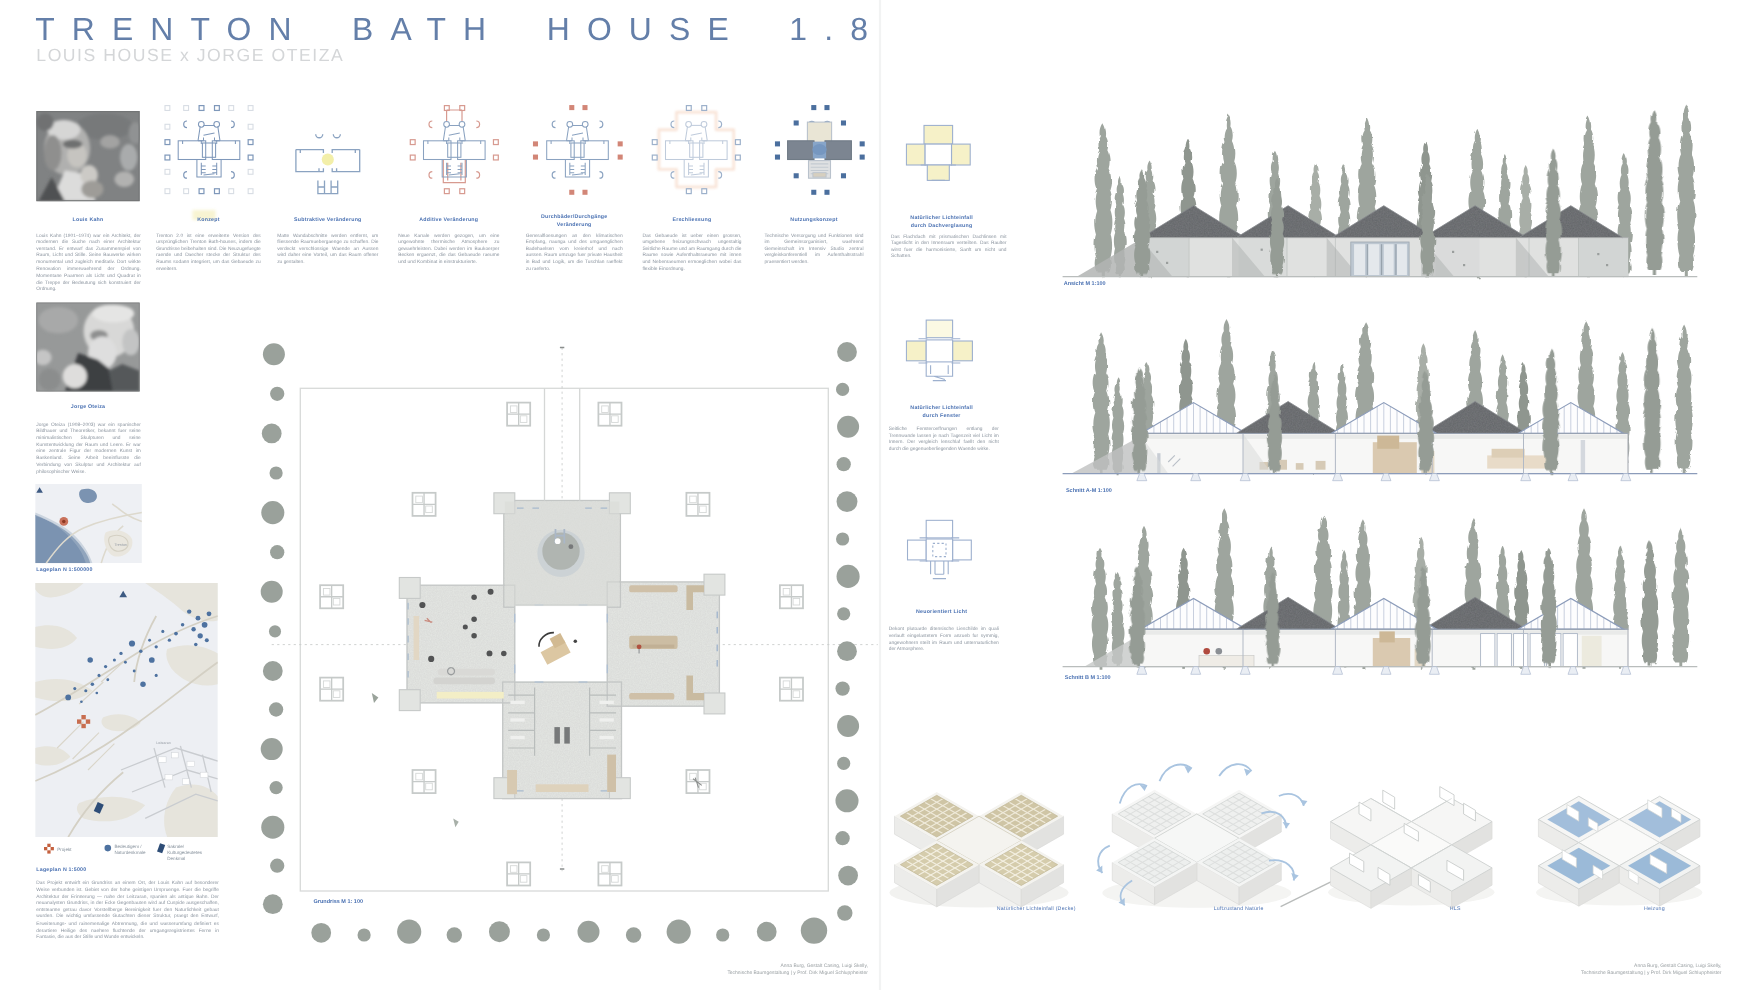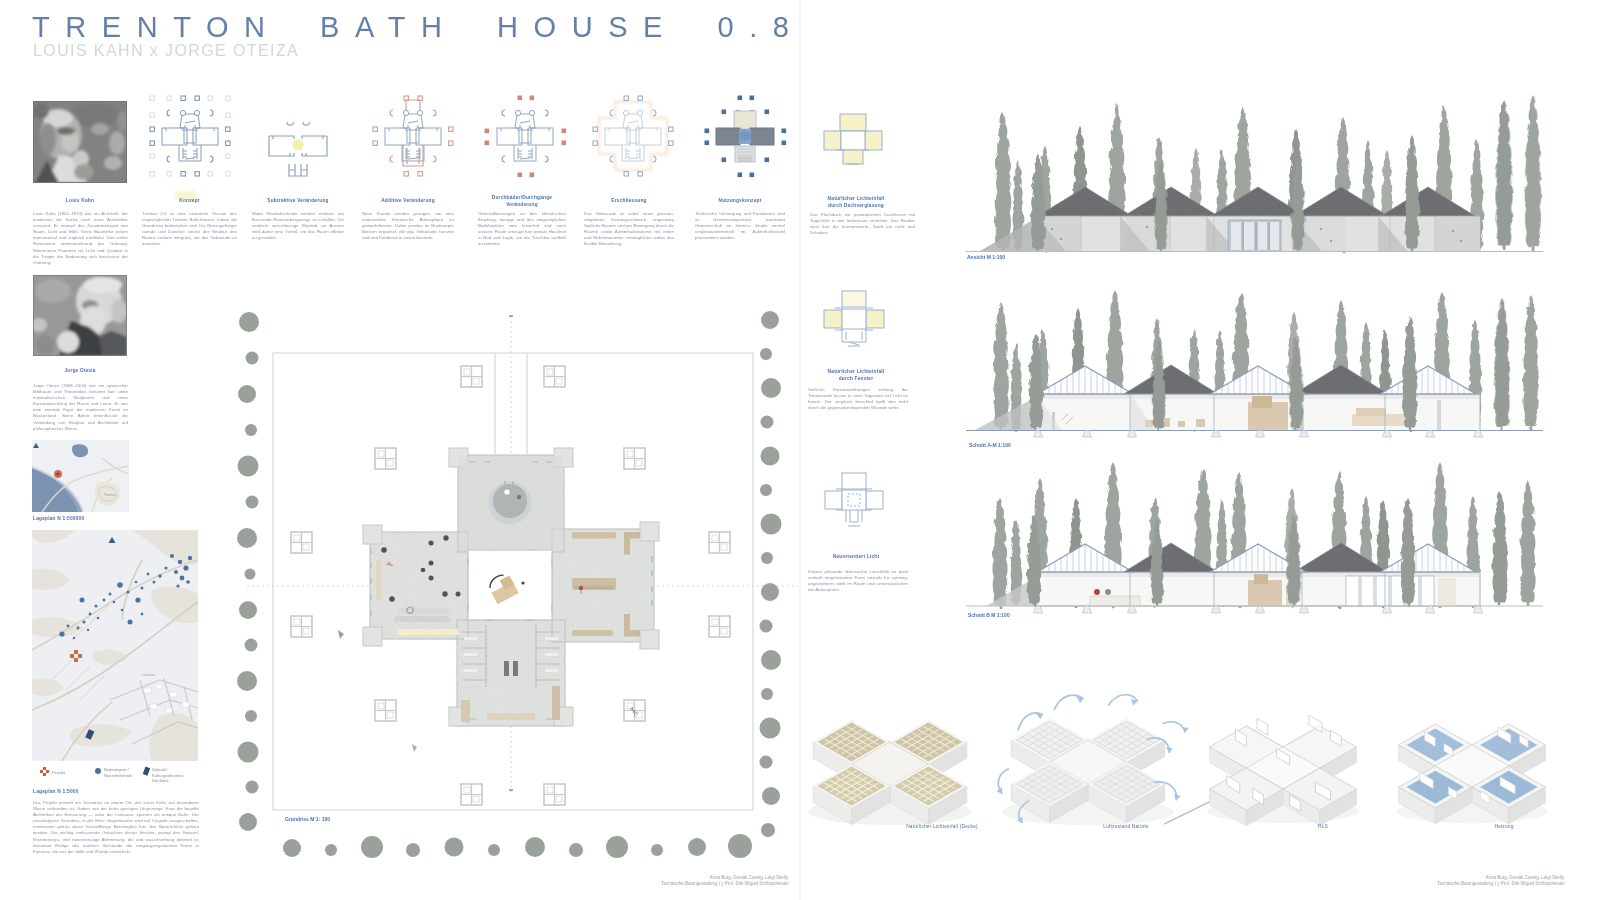--- a/index.html
+++ b/index.html
@@ -9,23 +9,23 @@
 .cap{position:absolute;font-size:4.8px;font-weight:bold;color:#4a71b2;text-align:center;line-height:6.5px;letter-spacing:.2px}
 .capl{position:absolute;font-size:4.8px;font-weight:bold;color:#4a71b2;text-align:left;letter-spacing:.2px}
 .tx{position:absolute;font-size:4.4px;line-height:6.1px;color:#8a939e;text-align:justify}
 .credit{position:absolute;font-size:4.5px;line-height:6.2px;color:#9aa0a3;text-align:right}
 </style>
 </head>
 <body>
 
 <div class="abs" style="left:799px;top:0;width:2px;height:900px;background:#f2f3f3"></div>
 
-<div class="abs" style="left:32px;top:11px;font-size:29px;color:#647fa9;letter-spacing:15.55px;word-spacing:16px;white-space:nowrap">TRENTON BATH HOUSE 0.8</div>
-
-<div class="abs" style="left:33px;top:42px;font-size:16px;color:#d4d6d8;letter-spacing:1.4px;white-space:nowrap">LOUIS KAHN x JORGE OTEIZA</div>
+<div class="abs" style="left:32px;top:11px;font-size:29px;color:#647fa9;letter-spacing:15.55px;word-spacing:16px;white-space:nowrap">TRENTON BATH HOUSE 1.8</div>
+
+<div class="abs" style="left:33px;top:42px;font-size:16px;color:#d4d6d8;letter-spacing:1.4px;white-space:nowrap">LOUIS HOUSE x JORGE OTEIZA</div>
 
 <svg class="abs" style="left:33px;top:101px" width="94" height="82" viewBox="0 0 94 82">
 <defs>
       <filter id="pb" x="-30%" y="-30%" width="160%" height="160%">
         <feGaussianBlur stdDeviation="1.6"></feGaussianBlur>
       </filter>
     </defs>
 <rect width="94" height="82" fill="#808283"></rect>
 <g filter="url(#pb)">
 <ellipse cx="62" cy="14" rx="26" ry="12" fill="#77797a"></ellipse>

